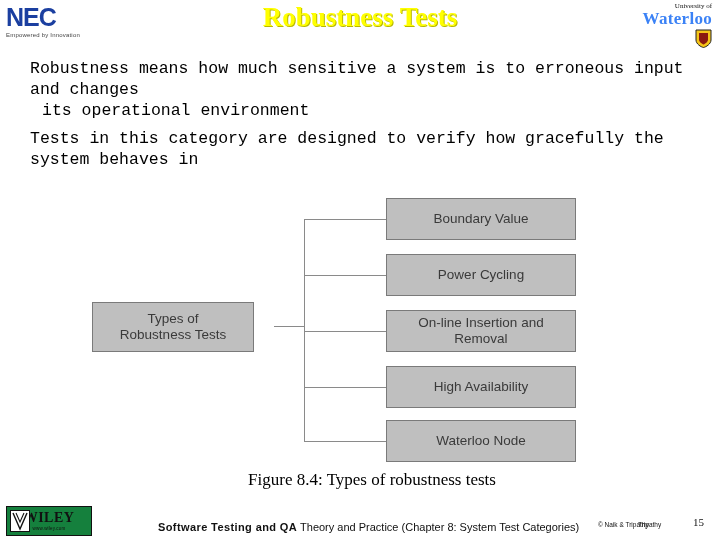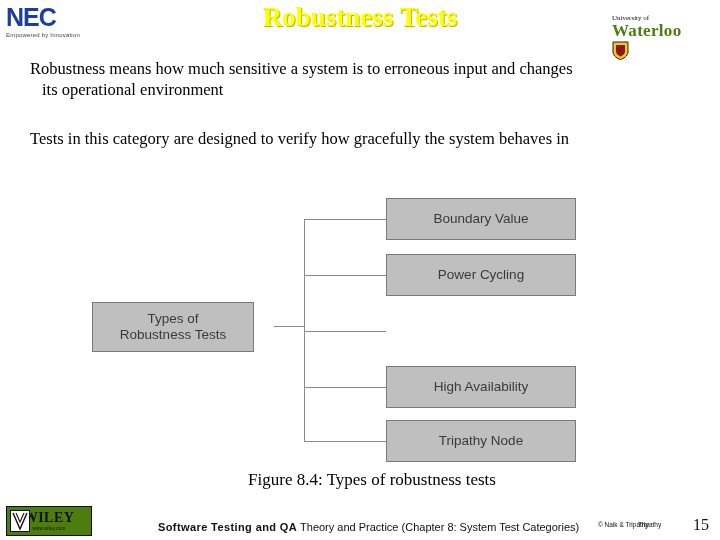--- a/index.html
+++ b/index.html
@@ -49,47 +49,46 @@
     font-size: 27px;
     color: #ffff00;
     text-shadow: 1px 1px 0 #b8b800;
   }
 
   .uw-logo {
     position: absolute;
     right: 8px;
     top: 2px;
     width: 100px;
-    text-align: left;
-    margin-top: 12px;
+    text-align: right;
   }
   .uw-logo .uw-small {
     font-family: "Liberation Serif", serif;
     font-size: 7px;
     color: #111;
     line-height: 8px;
   }
   .uw-logo .uw-big {
     font-family: "Liberation Serif", serif;
     font-weight: bold;
     font-size: 17px;
-    color: #4d7c0f;
+    color: #3b82f6;
     line-height: 18px;
     letter-spacing: 0.3px;
   }
   .uw-shield {
     margin: 1px auto 0 auto;
     width: 17px;
     height: 19px;
   }
 
   
   .para {
     position: absolute;
-    font-family: Liberation Serif, serif;
+    font-family: Liberation Mono, monospace;
     font-size: 16.5px;
     color: #000000;
     line-height: 21px;
   }
   .para-1 { left: 30px; top: 58px; width: 672px; }
   .para-2 { left: 30px; top: 128px; width: 672px; }
   .para .l2 { margin-left: 12px; display: block; }
 
   
   .diagram {
@@ -168,21 +167,21 @@
     color: #000;
   }
 
   
   .wiley-logo {
     position: absolute;
     left: 6px;
     top: 506px;
     width: 86px;
     height: 30px;
-    background: #4d7c0f;
+    background: #15803d;
     border: 1px solid #111;
     box-sizing: border-box;
     display: flex;
     flex-direction: column;
     align-items: center;
     justify-content: center;
   }
   .wiley-logo .w-name {
     font-family: "Liberation Serif", serif;
     font-weight: bold;
@@ -235,21 +234,21 @@
     font-family: "Liberation Sans", sans-serif;
     font-size: 6.5px;
     color: #111;
     white-space: nowrap;
   }
   .page-number {
     position: absolute;
     left: 693px;
     top: 516px;
     font-family: "Liberation Serif", serif;
-    font-size: 16px;
+    font-size: 11px;
     color: #111;
   }
 </style>
 </head>
 <body>
 
 <div class="nec-logo">
   <div class="nec-word">NEC</div>
   <div class="nec-tag">Empowered by Innovation</div>
 </div>
@@ -286,22 +285,25 @@
 
   <div class="node root-node">
     <div>
       <div>Types of</div>
       <div>Robustness Tests</div>
     </div>
   </div>
 
   <div class="node leaf n0">Boundary Value</div>
   <div class="node leaf n1">Power Cycling</div>
+  <div class="node leaf n2">
+    <span>On-line Insertion and<br>Removal</span>
+  </div>
   <div class="node leaf n3">High Availability</div>
-  <div class="node leaf n4">Tripathy Node</div>
+  <div class="node leaf n4">Waterloo Node</div>
 </div>
 
 <div class="figure-caption">Figure 8.4: Types of robustness tests</div>
 
 <div class="wiley-logo">
   <svg class="wiley-mark" viewBox="0 0 20 22">
     <rect x="0.5" y="0.5" width="19" height="21" fill="#ffffff" stroke="#111" stroke-width="1"></rect>
     <path d="M3 3 L10 19 L17 3" fill="none" stroke="#111" stroke-width="1.4"></path>
     <path d="M6 3 L10 12 L14 3" fill="none" stroke="#111" stroke-width="1.1"></path>
   </svg>

